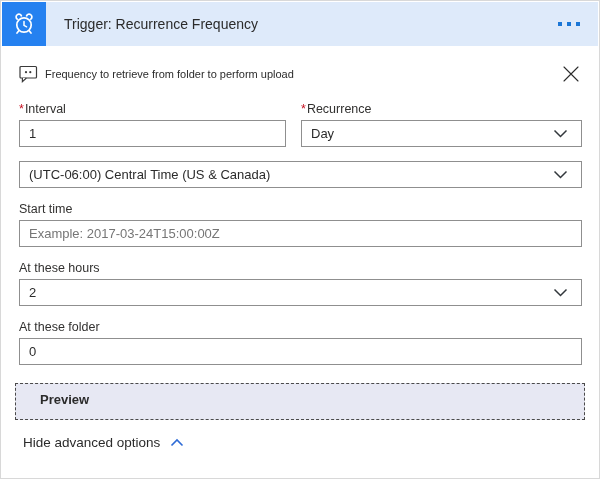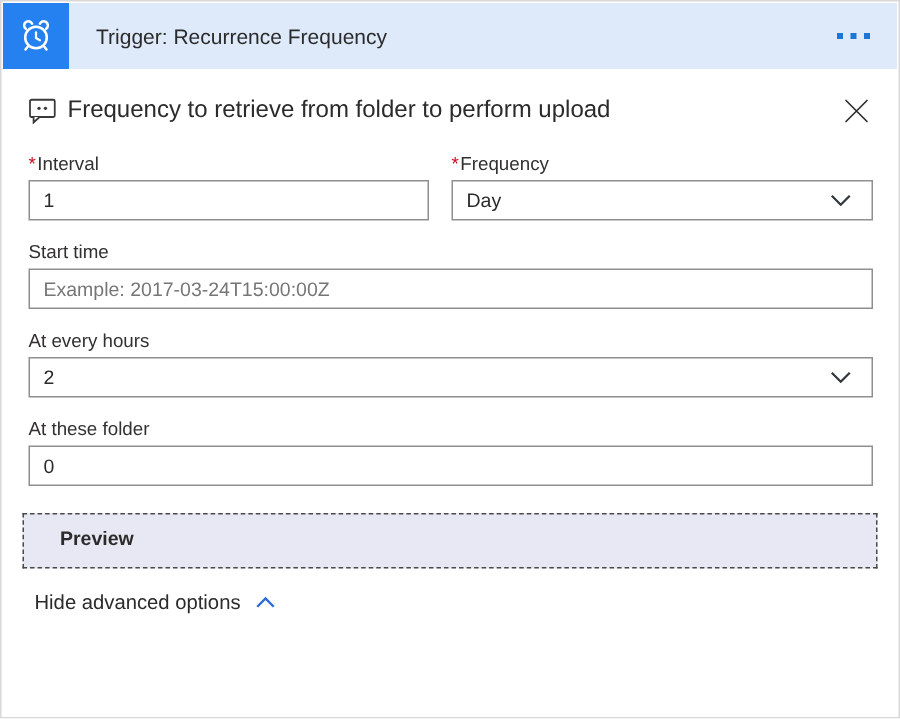--- a/index.html
+++ b/index.html
@@ -35,21 +35,21 @@
     margin-left: auto; display: flex; gap: 5px;
     padding: 6px 2px; cursor: pointer;
   }
   .menu-dots i {
     width: 4px; height: 4px; background: #1b76d6; display: block;
   }
   
   .body { padding: 16px 17px 0 18px; }
   .desc-row { display: flex; align-items: center; margin-bottom: 17px; }
   .desc-row .comment { margin-right: 7px; display: flex; }
-  .desc-text { font-size: 16px; color: #2b2b2b; }
+  .desc-text { font-size: 11px; color: #2b2b2b; }
   .close-btn { margin-left: auto; display: flex; cursor: pointer; padding: 2px; }
 
   .field-label {
     font-size: 12.5px; color: #323130; margin-bottom: 4px;
     display: flex; align-items: baseline;
   }
   .req { color: #c50f1f; margin-right: 1px; }
   .row { margin-bottom: 14px; }
   .row-split { display: flex; gap: 15px; }
   .col-interval { width: 267px; flex: 0 0 267px; }
@@ -141,46 +141,54 @@
       <div class="col-interval">
         <div class="field-label">
           <span class="req">*</span>
           <span>Interval</span>
         </div>
         <input class="text-input" type="text" value="1" style="">
       </div>
       <div class="col-frequency">
         <div class="field-label">
           <span class="req">*</span>
-          <span>Frequency</span>
+          <span>Recurrence</span>
         </div>
         <div class="combo">
           <span class="combo-value">Day</span>
           <span class="chev">
             <svg width="17" height="17" viewBox="0 0 17 17" fill="none">
               <path d="M2.5 5.5 L8.5 11.5 L14.5 5.5" stroke="#32373c" stroke-width="1.5"></path>
             </svg>
           </span>
         </div>
       </div>
     </div>
 
     
     <div class="row">
+      <div class="combo">
+        <span class="combo-value">(UTC-06:00) Central Time (US &amp; Canada)</span>
+        <span class="chev">
+          <svg width="17" height="17" viewBox="0 0 17 17" fill="none">
+            <path d="M2.5 5.5 L8.5 11.5 L14.5 5.5" stroke="#32373c" stroke-width="1.5"></path>
+          </svg>
+        </span>
+      </div>
     </div>
 
     
     <div class="row">
       <div class="field-label">Start time</div>
       <input class="text-input" type="text" placeholder="Example: 2017-03-24T15:00:00Z" style="">
     </div>
 
     
     <div class="row">
-      <div class="field-label">At every hours</div>
+      <div class="field-label">At these hours</div>
       <div class="combo">
         <span class="combo-value">2</span>
         <span class="chev">
           <svg width="17" height="17" viewBox="0 0 17 17" fill="none">
             <path d="M2.5 5.5 L8.5 11.5 L14.5 5.5" stroke="#32373c" stroke-width="1.5"></path>
           </svg>
         </span>
       </div>
     </div>
 

